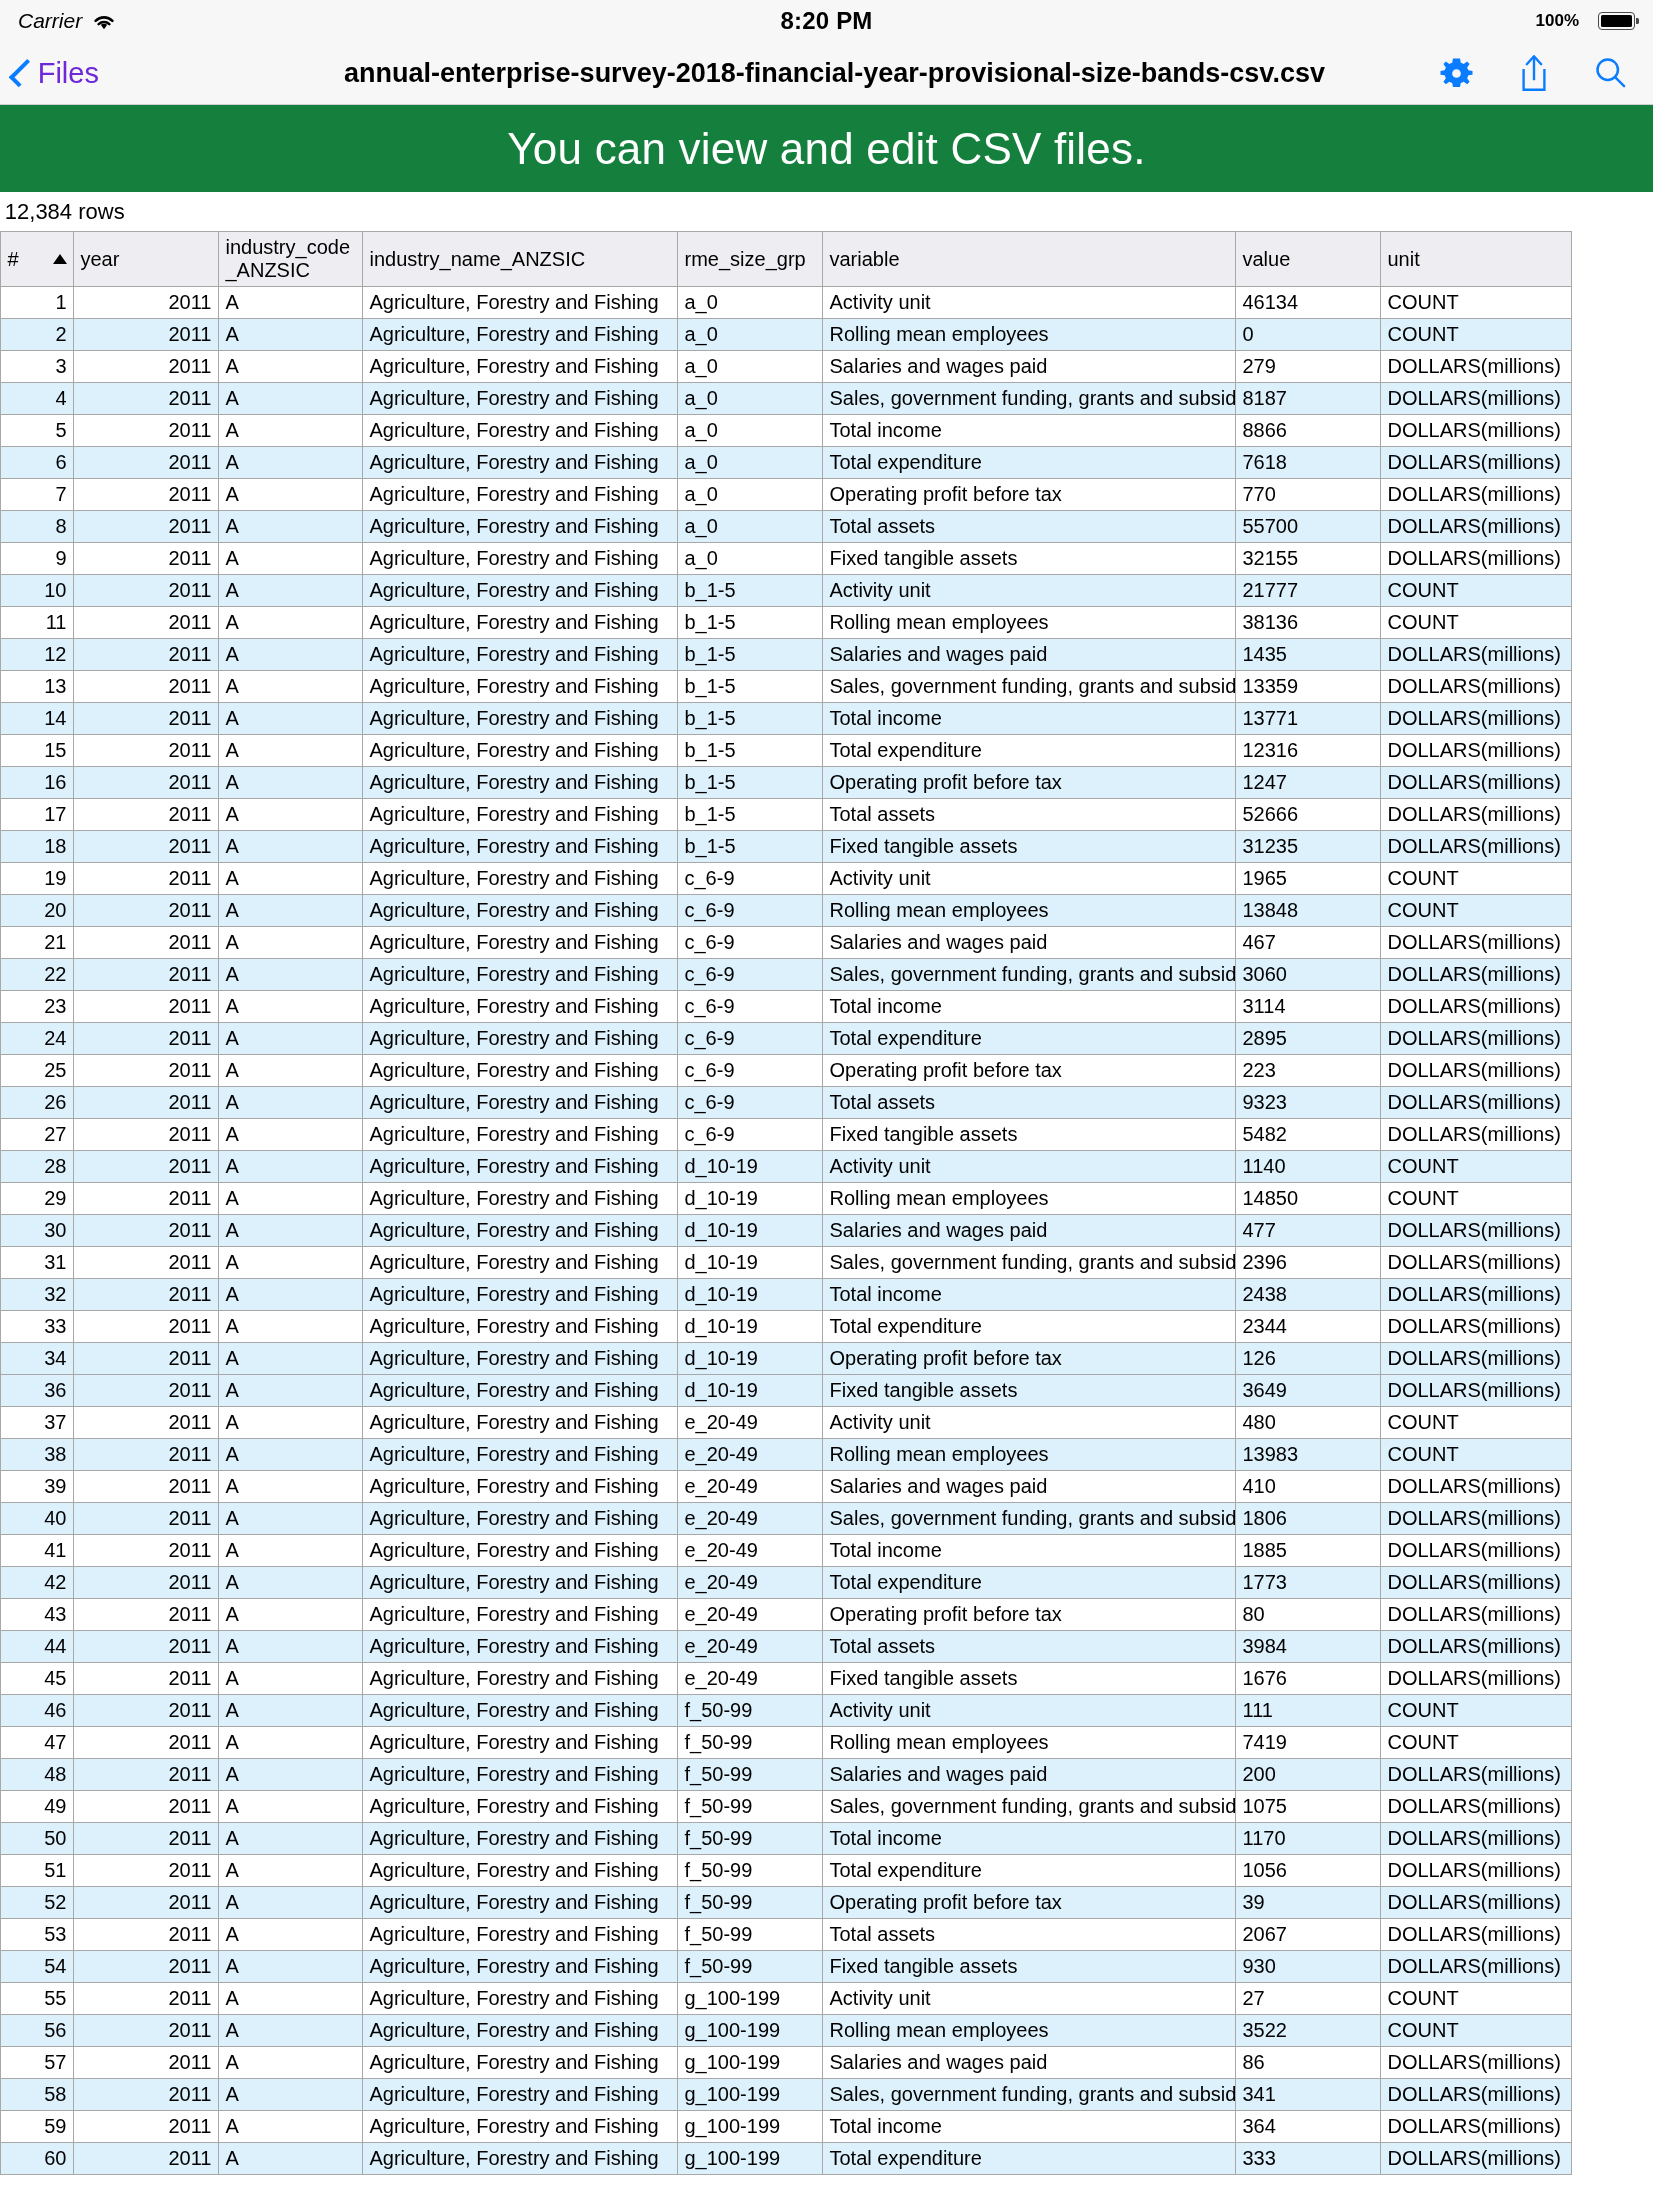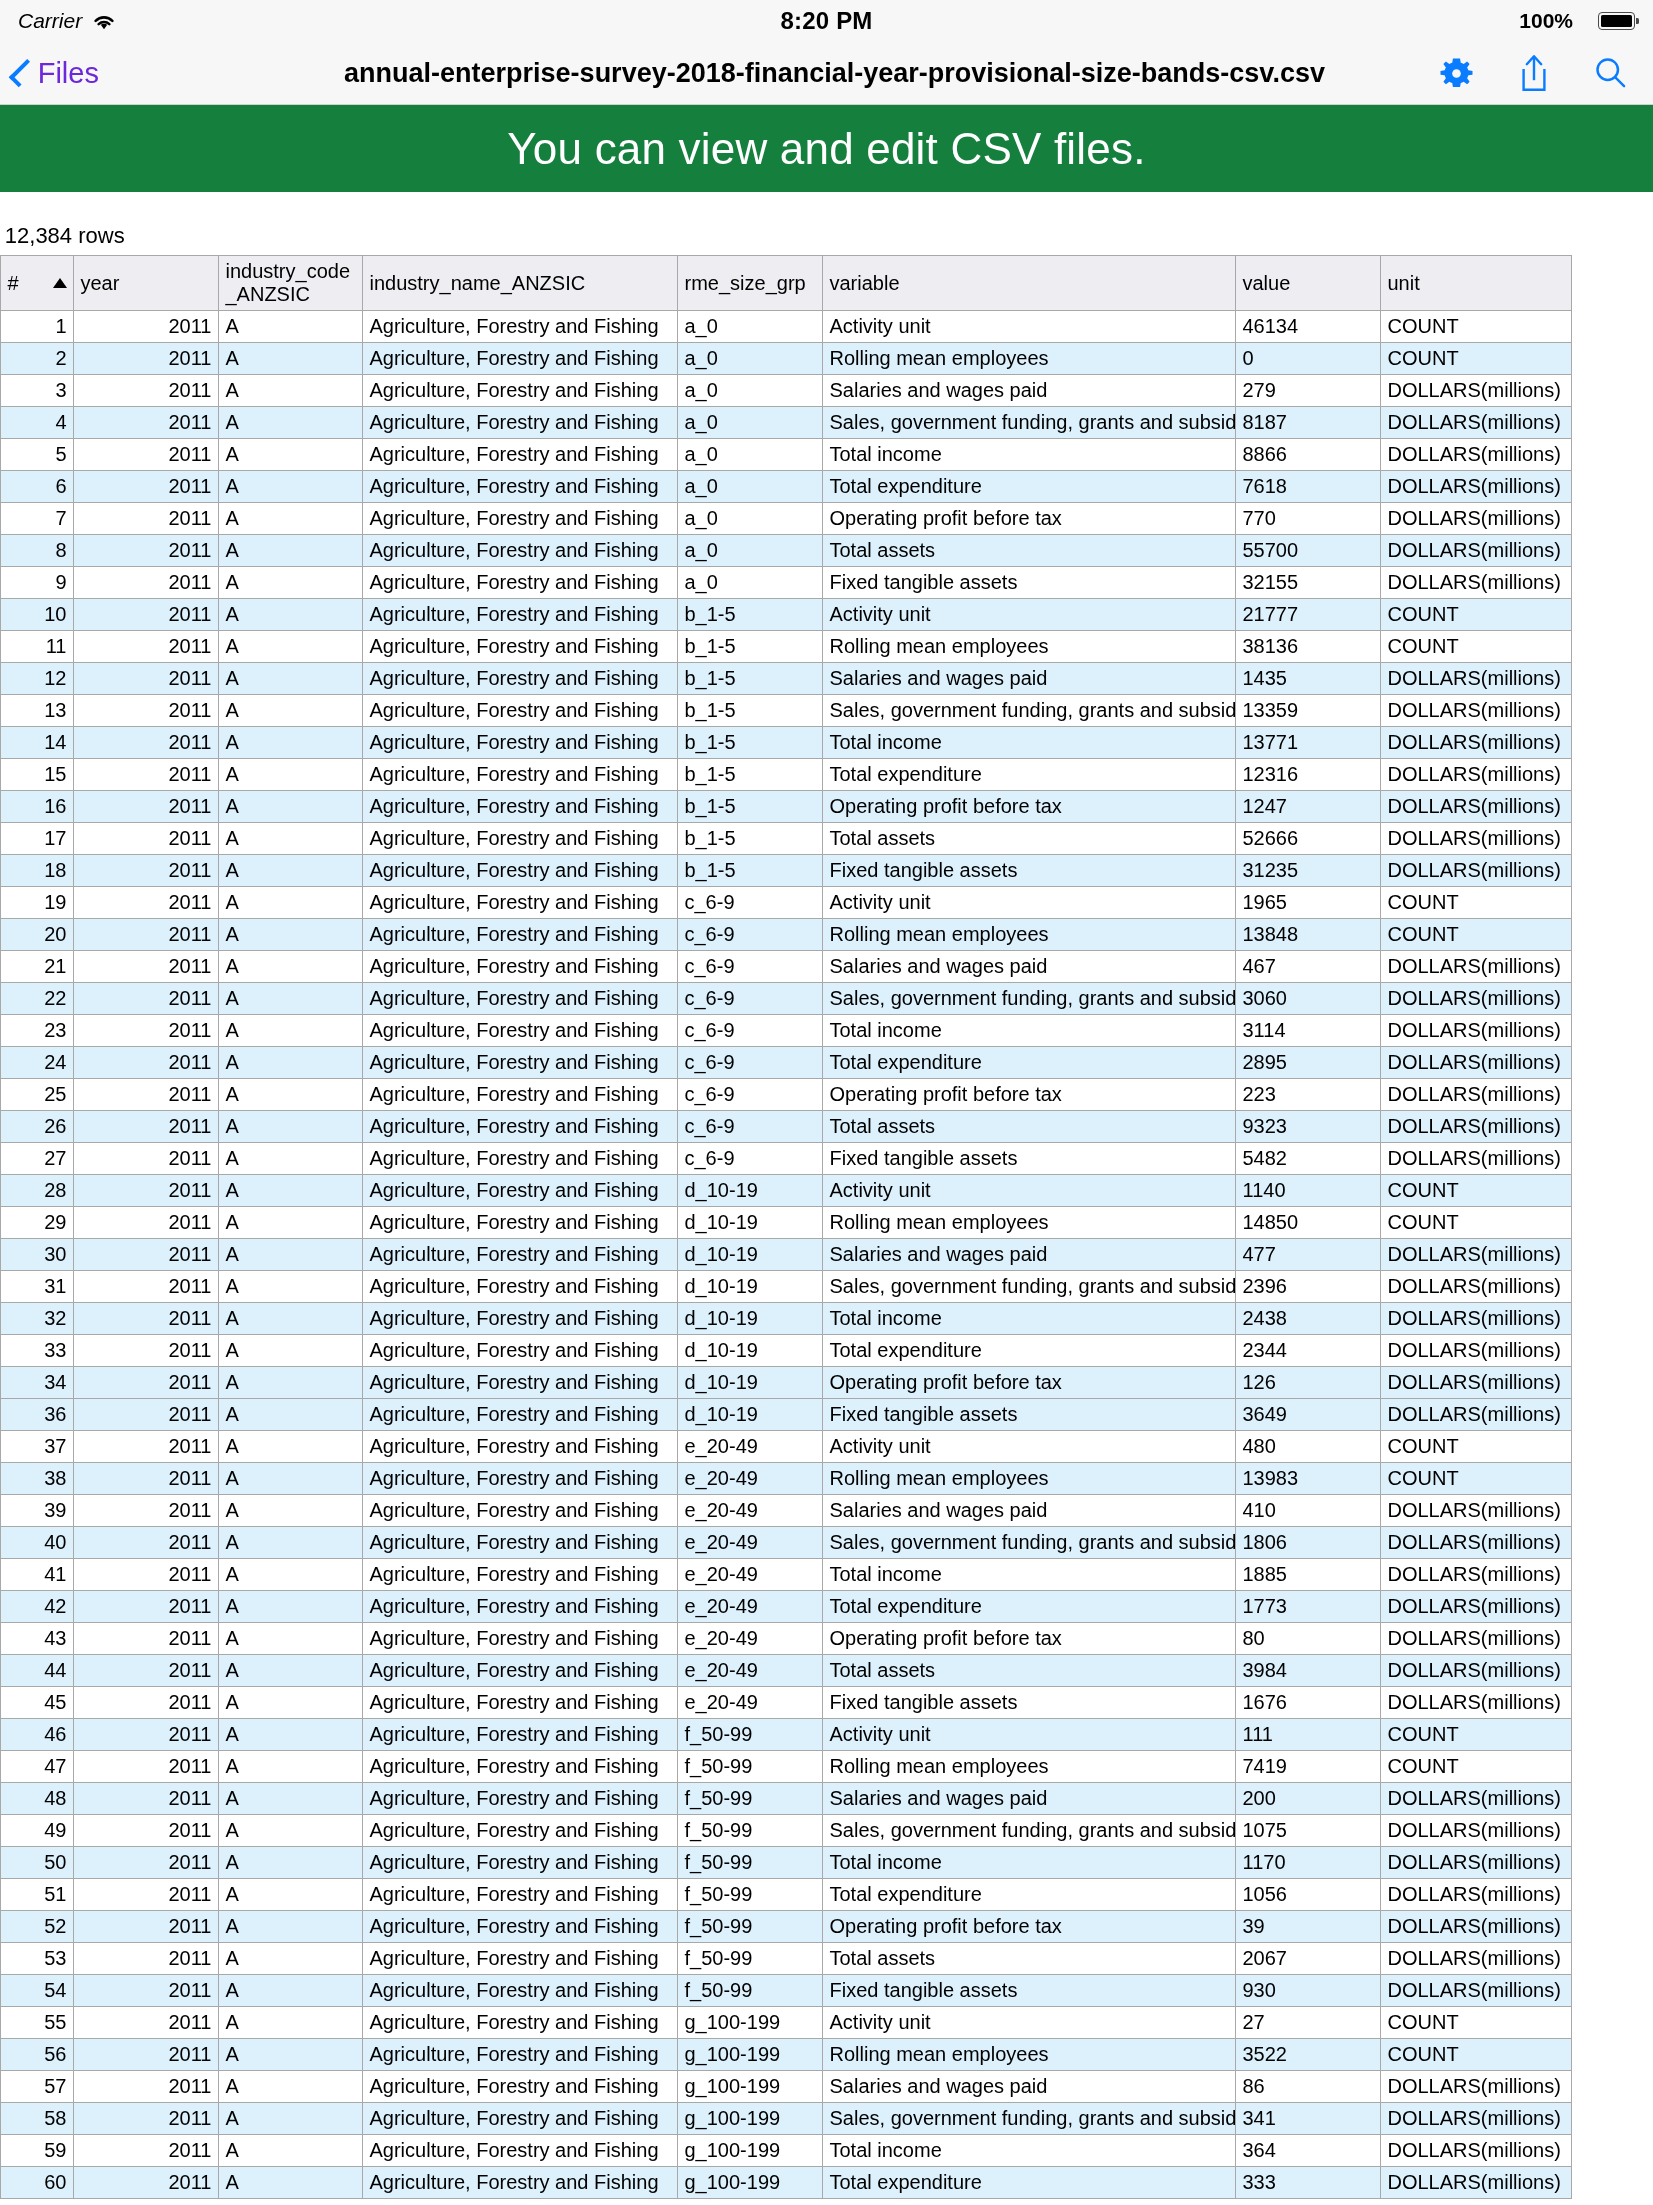--- a/index.html
+++ b/index.html
@@ -19,22 +19,22 @@
     padding: 0 18px;
     font-size: 21px; color: #000;
     position: relative;
   }
   .sb-left { display: flex; align-items: center; gap: 9.7px; font-style: italic; }
   .sb-center {
     position: absolute; left: 0; right: 0; text-align: center;
     font-size: 24px; font-weight: bold; letter-spacing: 0.2px;
   }
   .sb-right {
-    margin-left: auto; display: flex; align-items: center; gap: 25px;
-    font-size: 21px; font-weight: bold; position: relative; z-index: 2;
+    margin-left: auto; display: flex; align-items: center; gap: 19px;
+    font-size: 17px; font-weight: bold; position: relative; z-index: 2;
   }
   .wifi-icon { display: inline-block; width: 24px; height: 18px; }
   .batt {
     width: 37px; height: 18px; border: 1.6px solid #4a4a4a; border-radius: 4px;
     position: relative; padding: 1.6px;
   }
   .batt::after {
     content: ""; position: absolute; right: -4.8px; top: 4.8px;
     width: 3.2px; height: 6.5px; background: #4a4a4a; border-radius: 0 1.6px 1.6px 0;
   }
@@ -73,21 +73,21 @@
   
   .banner {
     width: 100%; height: 87px; background: #15803d;
     display: flex; align-items: center; justify-content: center;
     color: #fff; font-size: 44px; letter-spacing: 0.2px;
   }
 
   
   .rows-label {
     height: 39px; display: flex; align-items: center;
-    padding-left: 4.8px; font-size: 22px; color: #000; margin-top: 24px;
+    padding-left: 4.8px; font-size: 22px; color: #000;
   }
 
   
   .tablewrap { width: 1572px; }
   table.grid {
     border-collapse: collapse;
     table-layout: fixed;
     width: 1572px;
     font-size: 20px;
     color: #000;

